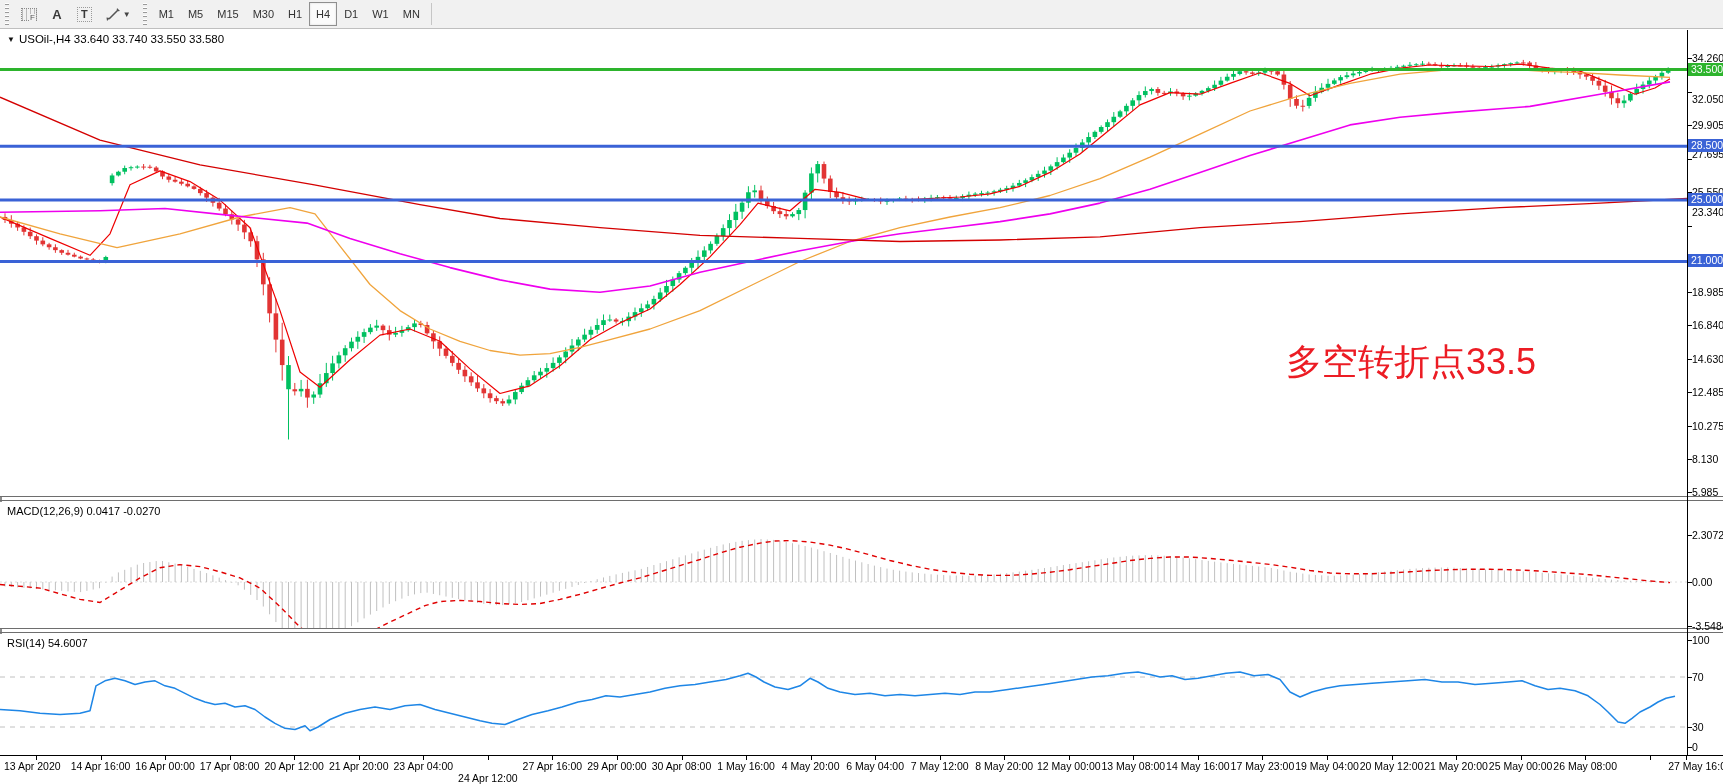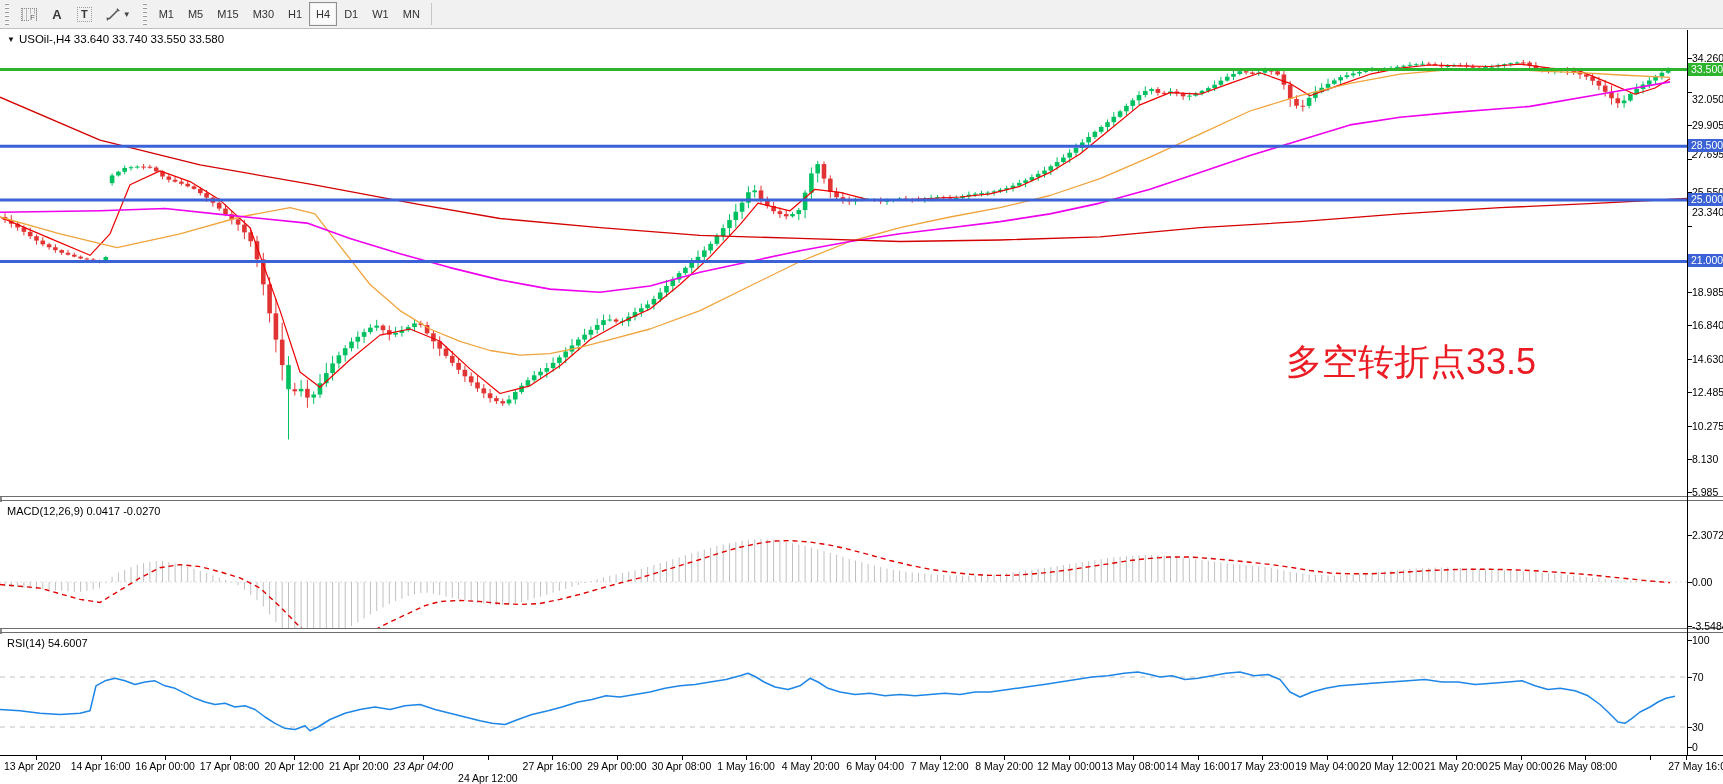--- a/index.html
+++ b/index.html
@@ -917,21 +917,21 @@
 
     <div id="axis-vline"></div>
     <div id="price-axis">
         <div class="tick-dash" style="top: 28px;"></div>
         <div class="tick-label" style="top: 22px;">34.260</div>
         <div class="tick-dash" style="top: 62px;"></div>
         <div class="tick-label" style="top: 63px;">32.050</div>
         <div class="tick-dash" style="top: 95px;"></div>
         <div class="tick-label" style="top: 89px;">29.905</div>
         <div class="tick-dash" style="top: 129px;"></div>
-        <div class="tick-label" style="top: 118px; font-style: italic;">27.695</div>
+        <div class="tick-label" style="top: 118px;">27.695</div>
         <div class="tick-dash" style="top: 162px;"></div>
         <div class="tick-label" style="top: 156px;">25.550</div>
         <div class="tick-dash" style="top: 196px;"></div>
         <div class="tick-label" style="top: 176px;">23.340</div>
         <div class="tick-dash" style="top: 262px;"></div>
         <div class="tick-label" style="top: 256px;">18.985</div>
         <div class="tick-dash" style="top: 295px;"></div>
         <div class="tick-label" style="top: 289px;">16.840</div>
         <div class="tick-dash" style="top: 329px;"></div>
         <div class="tick-label" style="top: 323px;">14.630</div>
@@ -970,21 +970,21 @@
         <div class="date-label" style="left: 100.55px; transform: translateX(-50%);">14 Apr 16:00</div>
         <div class="date-tick" style="left: 165.1px;"></div>
         <div class="date-label" style="left: 165.1px; transform: translateX(-50%);">16 Apr 00:00</div>
         <div class="date-tick" style="left: 229.65px;"></div>
         <div class="date-label" style="left: 229.65px; transform: translateX(-50%);">17 Apr 08:00</div>
         <div class="date-tick" style="left: 294.2px;"></div>
         <div class="date-label" style="left: 294.2px; transform: translateX(-50%);">20 Apr 12:00</div>
         <div class="date-tick" style="left: 358.75px;"></div>
         <div class="date-label" style="left: 358.75px; transform: translateX(-50%);">21 Apr 20:00</div>
         <div class="date-tick" style="left: 423.3px;"></div>
-        <div class="date-label" style="left: 423.3px; transform: translateX(-50%); font-style: italic;">23 Apr 04:00</div>
+        <div class="date-label" style="left: 423.3px; transform: translateX(-50%);">23 Apr 04:00</div>
         <div class="date-tick" style="left: 487.85px;"></div>
         <div class="date-label" style="left: 487.85px; transform: translateX(-50%); margin-top: 12px;">24 Apr 12:00</div>
         <div class="date-tick" style="left: 552.4px;"></div>
         <div class="date-label" style="left: 552.4px; transform: translateX(-50%);">27 Apr 16:00</div>
         <div class="date-tick" style="left: 616.95px;"></div>
         <div class="date-label" style="left: 616.95px; transform: translateX(-50%); text-align: center;">29 Apr 00:00</div>
         <div class="date-tick" style="left: 681.5px;"></div>
         <div class="date-label" style="left: 681.5px; transform: translateX(-50%);">30 Apr 08:00</div>
         <div class="date-tick" style="left: 746.05px;"></div>
         <div class="date-label" style="left: 746.05px; transform: translateX(-50%);">1 May 16:00</div>

